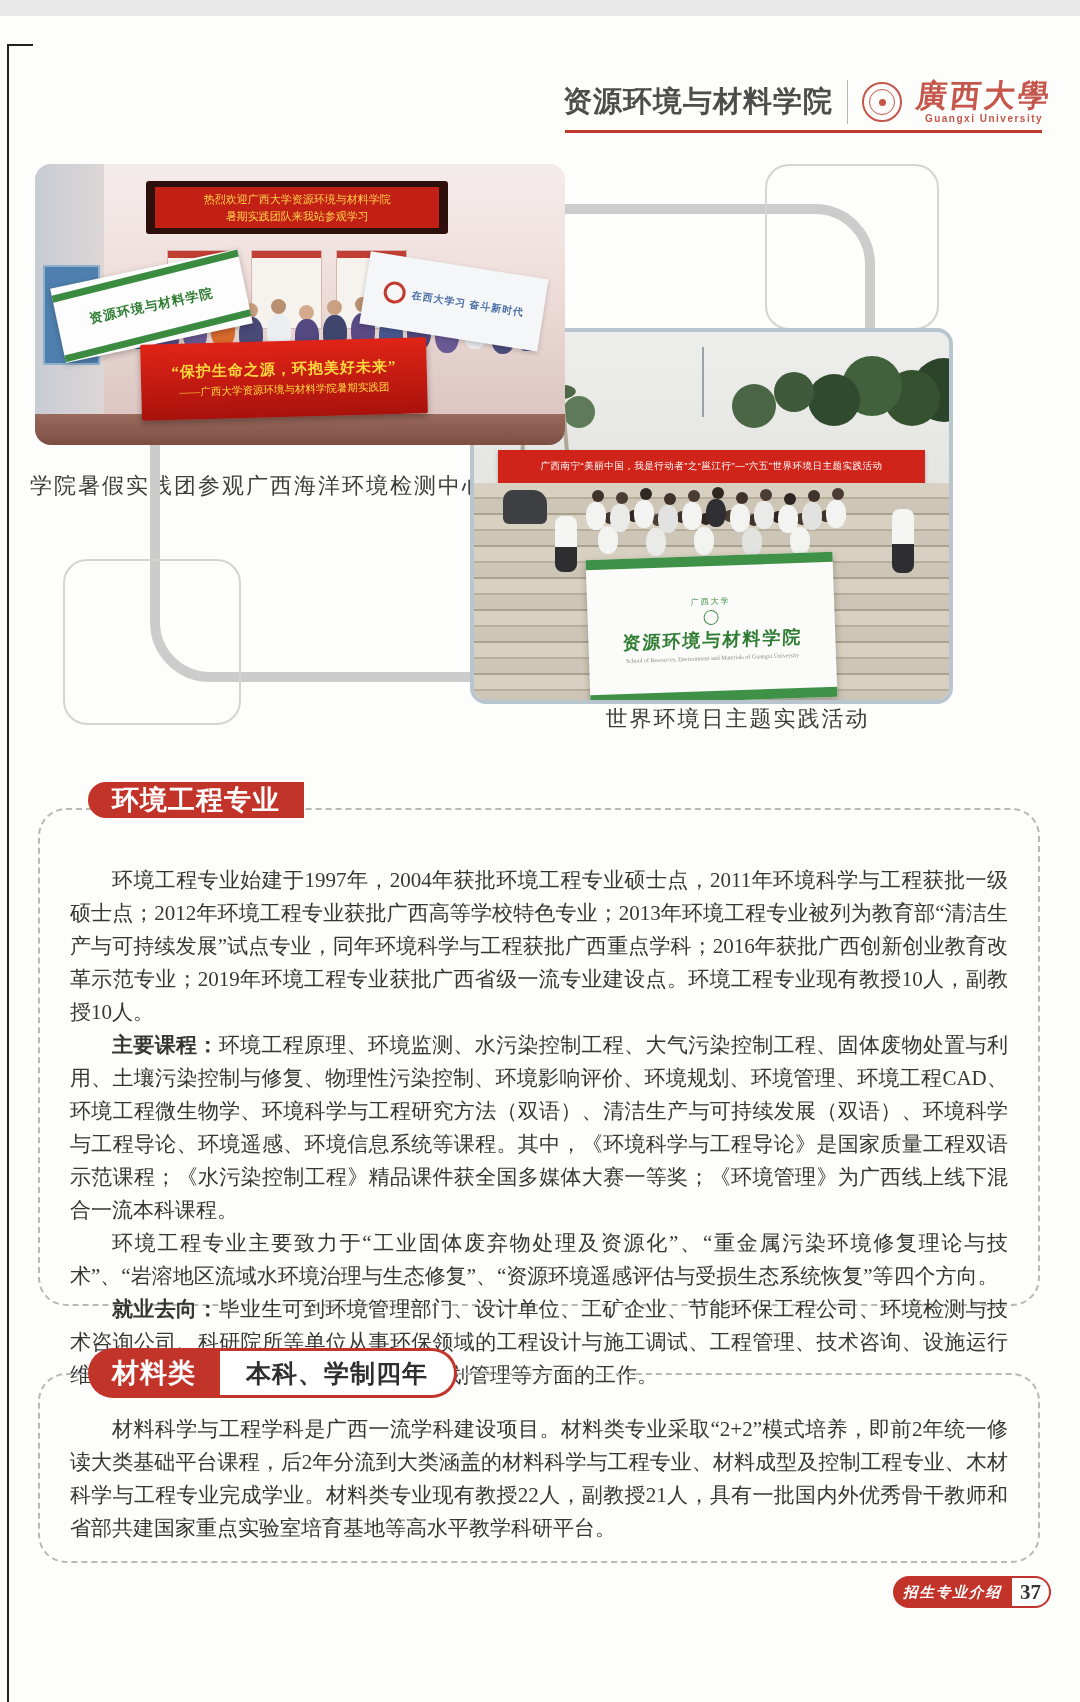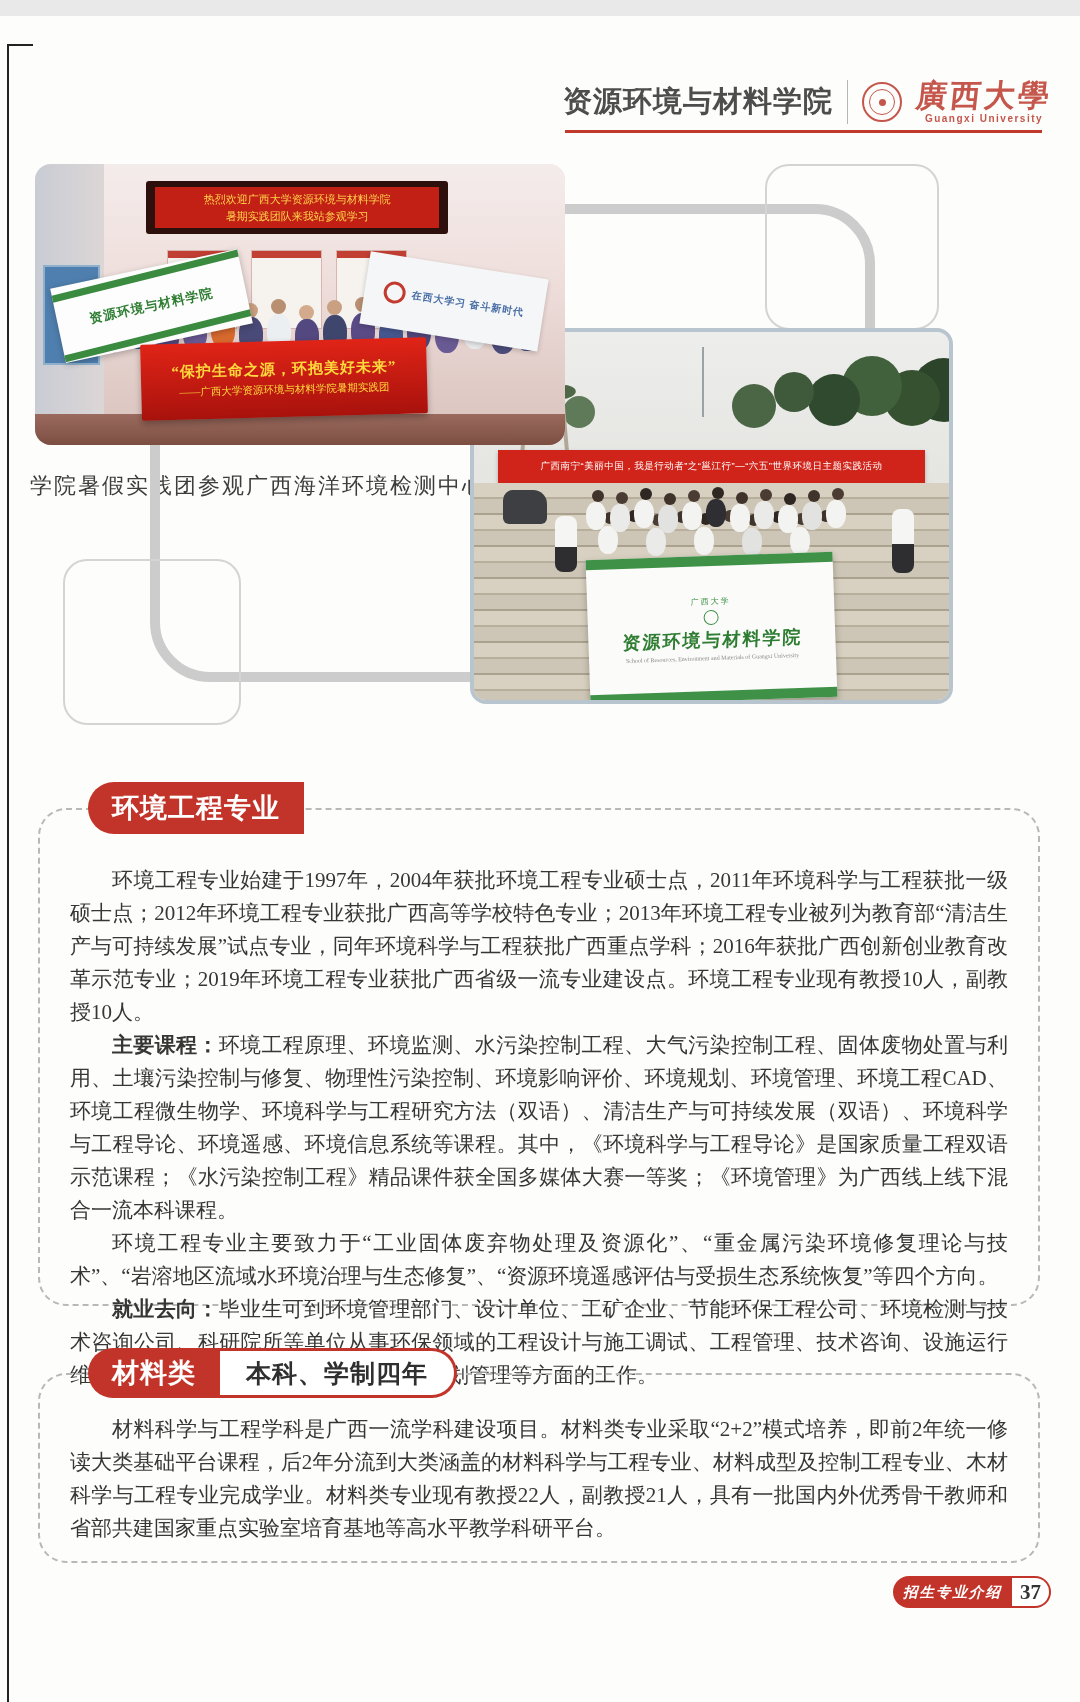--- a/index.html
+++ b/index.html
@@ -106,21 +106,21 @@
   
   .secbox{position:absolute;left:38px;width:1002px;border:2px dashed #b8b8b8;border-radius:28px;box-sizing:border-box;}
   .sec1{top:792px;height:498px;}
   .sec2{top:1357px;height:190px;}
   .sec-body{position:absolute;left:30px;right:30px;}
   .sec1 .sec-body{top:54px;} .sec2 .sec-body{top:38px;}
   .sec-body p{margin:0;font-size:21px;line-height:33px;text-align:justify;text-indent:2em;color:#363636;}
   .sec-body p b{font-weight:bold;}
 
   .pill{position:absolute;display:flex;z-index:4;height:52px;}
-  .pill1{left:88px;top:766px;} .pill2{left:88px;top:1332px;height:50px;}
+  .pill1{left:88px;top:766px;flex-direction:column;} .pill2{left:88px;top:1332px;height:50px;}
   .pill-red{background:#c2342a;color:#fff;font-family:"Liberation Sans","DejaVu Sans",sans-serif;font-weight:bold;
     font-size:27px;display:flex;align-items:center;padding:0 24px;border-radius:28px 0 0 28px;letter-spacing:1px;}
   .pill-white{background:#fff;border:3px solid #c2342a;border-left:none;color:#2f2f2f;
     font-family:"Liberation Sans","DejaVu Sans",sans-serif;font-weight:bold;font-size:25px;display:flex;align-items:center;
     padding:0 26px;border-radius:0 28px 28px 0;letter-spacing:1px;}
 
   
   .footer-pill{position:absolute;left:893px;top:1560px;display:flex;height:32px;}
   .fp-red{background:#c2342a;color:#fff;font-size:14.5px;font-style:italic;display:flex;align-items:center;
     padding:16px 10px;border-radius:16px 0 0 16px;letter-spacing:2px;font-weight:bold;}
@@ -206,20 +206,21 @@
       <span class="p1-bw-logo"></span>
       <span>在西大学习 奋斗新时代</span>
     </div>
     <div class="p1-banner-red">
       <span class="p1-br1">“保护生命之源，环抱美好未来”</span>
       <span class="p1-br2">——广西大学资源环境与材料学院暑期实践团</span>
     </div>
   </div>
 
   <div class="caption cap1">学院暑假实践团参观广西海洋环境检测中心站</div>
+  <div class="caption cap2">世界环境日主题实践活动</div>
 
   <div class="pill pill1">
     <span class="pill-red">环境工程专业</span>
   </div>
   <div class="secbox sec1">
     <div class="sec-body">
       <p><b></b><span>环境工程专业始建于1997年，2004年获批环境工程专业硕士点，2011年环境科学与工程获批一级硕士点；2012年环境工程专业获批广西高等学校特色专业；2013年环境工程专业被列为教育部“清洁生产与可持续发展”试点专业，同年环境科学与工程获批广西重点学科；2016年获批广西创新创业教育改革示范专业；2019年环境工程专业获批广西省级一流专业建设点。环境工程专业现有教授10人，副教授10人。</span></p>
       <p><b>主要课程：</b><span>环境工程原理、环境监测、水污染控制工程、大气污染控制工程、固体废物处置与利用、土壤污染控制与修复、物理性污染控制、环境影响评价、环境规划、环境管理、环境工程CAD、环境工程微生物学、环境科学与工程研究方法（双语）、清洁生产与可持续发展（双语）、环境科学与工程导论、环境遥感、环境信息系统等课程。其中，《环境科学与工程导论》是国家质量工程双语示范课程；《水污染控制工程》精品课件获全国多媒体大赛一等奖；《环境管理》为广西线上线下混合一流本科课程。</span></p>
       <p><b></b><span>环境工程专业主要致力于“工业固体废弃物处理及资源化”、“重金属污染环境修复理论与技术”、“岩溶地区流域水环境治理与生态修复”、“资源环境遥感评估与受损生态系统恢复”等四个方向。</span></p>
       <p><b>就业去向：</b><span>毕业生可到环境管理部门、设计单位、工矿企业、节能环保工程公司、环境检测与技术咨询公司、科研院所等单位从事环保领域的工程设计与施工调试、工程管理、技术咨询、设施运行维护、环境监测、环境影响评价、环境规划管理等方面的工作。</span></p>

